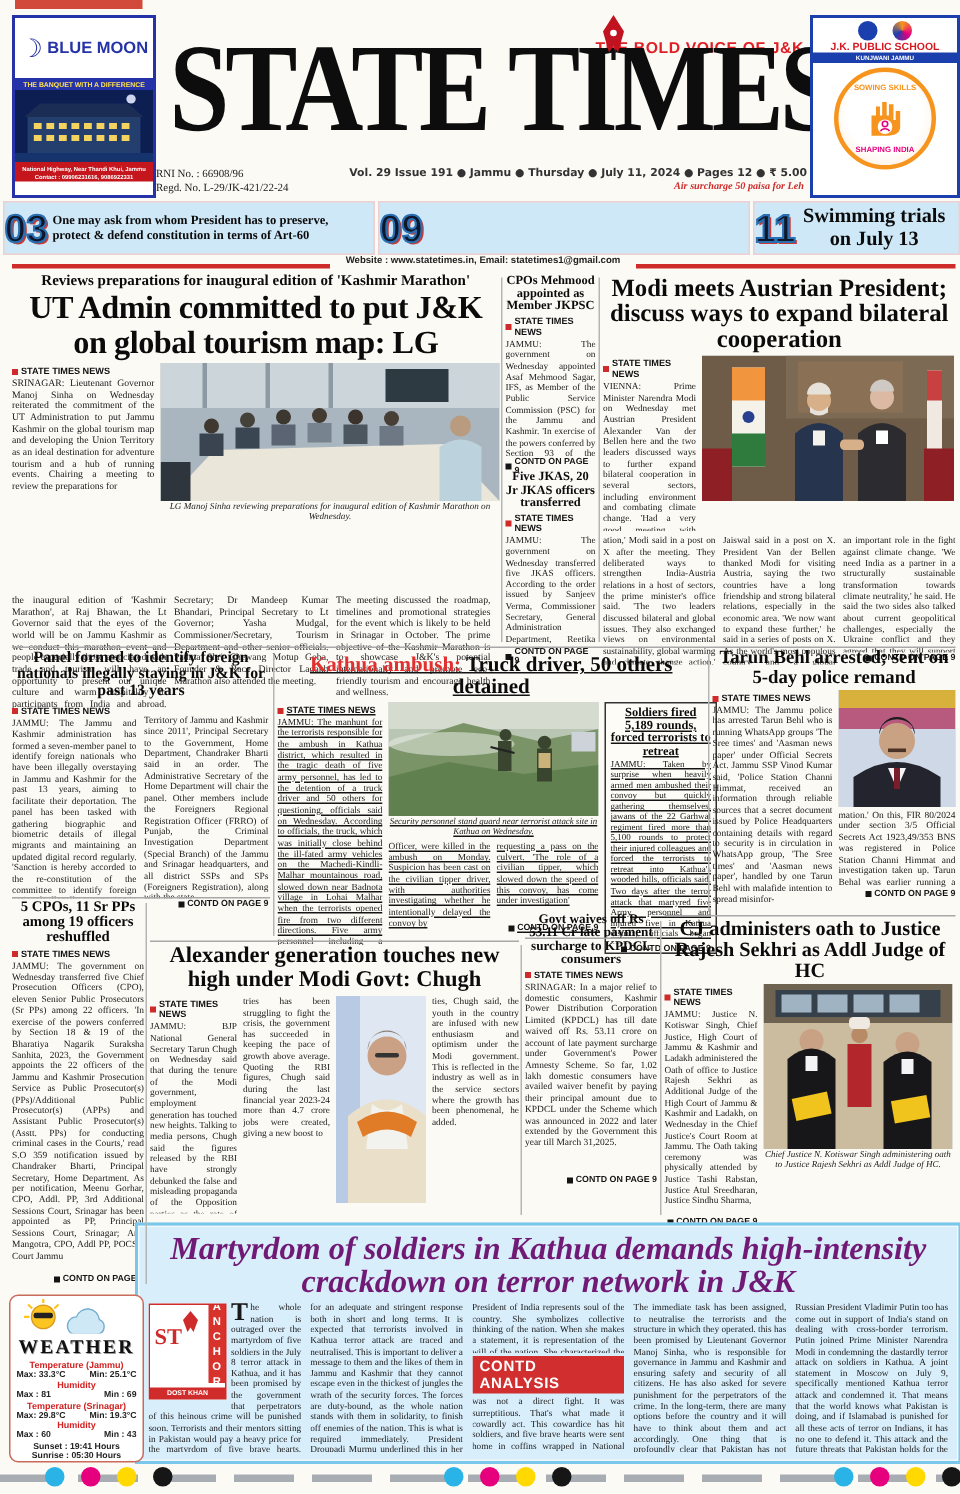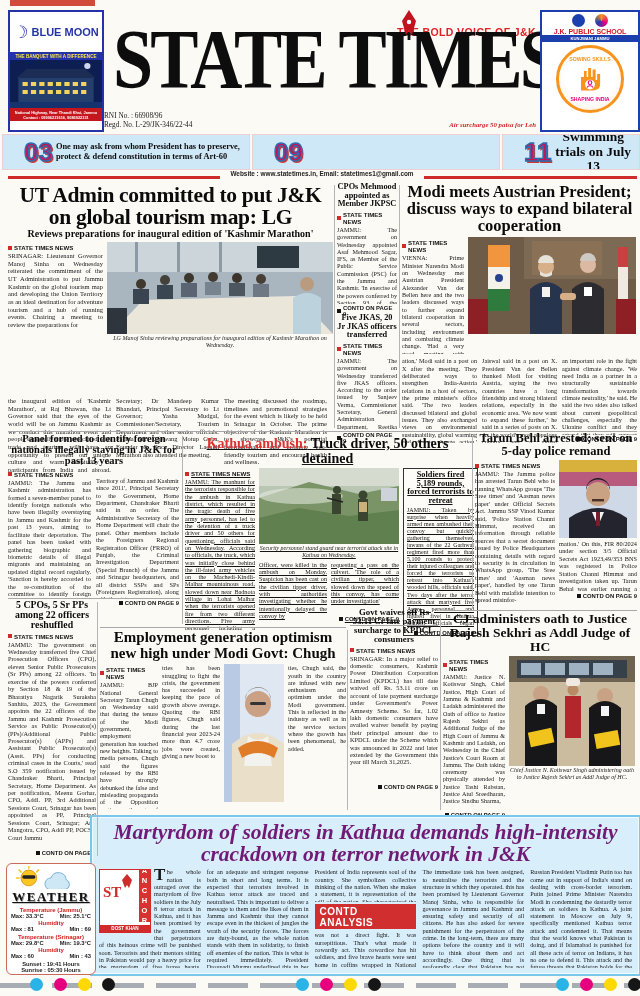--- a/index.html
+++ b/index.html
@@ -21,22 +21,22 @@
   
   .mast-title{font-family:"Liberation Serif",serif;font-weight:bold;color:#0d0d0d;font-size:76px;line-height:.92;
               letter-spacing:-3px;transform:scaleX(.95) scaleY(1.1);transform-origin:center top;white-space:nowrap;text-align:center;}
   .mast-tag{font:bold 10.5px "Liberation Sans",sans-serif;color:#e01f26;letter-spacing:.4px;}
   .rni{font-size:7.3px;line-height:1.25;color:#1a1a1a;}
   .issue{font:bold 7.2px "DejaVu Sans",sans-serif;color:#333;}
   .surch{font:italic bold 6.8px "Liberation Serif",serif;color:#cf2b2b;}
   
   .teaser{position:absolute;top:134px;height:34px;background:#cfe8f8;border:1px solid #edcfcf;
           display:flex;align-items:center;overflow:hidden;}
-  .tnum{font:bold 26px "Liberation Sans",sans-serif;color:#be185d;-webkit-text-stroke:1.4px #2b6fb3;
-        text-shadow:1.5px 1.5px 0 #cc3a33;margin:0 3px 0 21px;line-height:1;flex:0 0 auto;}
+  .tnum{font:bold 26px "Liberation Sans",sans-serif;color:#0f172a;-webkit-text-stroke:1.4px #2b6fb3;
+        text-shadow:1.5px 1.5px 0 #cc3a33;margin:0 3px 0 0;line-height:1;flex:0 0 auto;}
   .ttext{font:bold 8.4px/1.15 "Liberation Serif",serif;color:#0b0b0b;padding-right:4px;}
   .ttext-big{font:bold 13.5px/1.1 "Liberation Serif",serif;color:#0b0b0b;text-align:center;width:100%;padding-right:7px;}
   .reddash{position:absolute;height:3px;background:#cf2b2b;top:176px;}
   .weblink{position:absolute;top:170px;font:bold 6.4px "Liberation Sans",sans-serif;color:#222;text-align:center;}
   
   .ad-bm{border:2px solid #2633a8;background:#fff;display:flex;flex-direction:column;overflow:hidden;}
   .bm-logo{height:40px;display:flex;align-items:center;justify-content:center;gap:3px;}
   .bm-moon{font-size:17px;color:#2633a8;line-height:1;}
   .bm-name{font:bold 11px/1 "Liberation Sans",sans-serif;color:#2633a8;text-align:center;}
   .bm-strip{background:#2633a8;color:#ffe34d;font:bold 4.6px "Liberation Sans",sans-serif;text-align:center;padding:1.5px 0;}
@@ -65,21 +65,21 @@
                font:bold 7.5px "Liberation Sans",sans-serif;writing-mode:vertical-rl;text-orientation:upright;
                display:flex;align-items:center;justify-content:center;letter-spacing:1px;}
   .anchor-st{position:absolute;left:3px;top:14px;font:bold 15px "Liberation Serif",serif;color:#cf2b2b;}
   .anchor-author{position:absolute;left:0;right:0;bottom:0;background:#cf2b2b;color:#fff;
                  font:bold 4.6px "Liberation Sans",sans-serif;text-align:center;padding:1px 0;}
   .na-label{background:#d12f2f;color:#fff;font:bold 10px "Liberation Sans",sans-serif;
             width:fit-content;margin:2px auto;padding:1.5px 5px;letter-spacing:.5px;}
   
   .weather{border:1.5px solid #c96a5a;border-radius:6px;background:#fff;overflow:hidden;padding:1px 2px;}
   .w-title{font:bold 13px "Liberation Serif",serif;text-align:center;letter-spacing:1.5px;color:#111;
-           text-shadow:.6px .6px 0 #999;margin-top:-4px;text-decoration:underline;}
+           text-shadow:.6px .6px 0 #999;margin-top:-4px;}
   .w-label{font:bold 6px "Liberation Sans",sans-serif;color:#d02020;text-align:center;margin-top:1.5px;}
   .w-vals{display:flex;justify-content:space-between;font:bold 5.8px "Liberation Sans",sans-serif;color:#222;padding:0 2px;}
   .w-sun{font:bold 5.8px "Liberation Sans",sans-serif;color:#222;text-align:center;margin-top:1.5px;}
   
   .regbar{position:absolute;left:0;top:983px;width:640px;height:5px;
           background:repeating-linear-gradient(90deg,#a7adb3 0 40px,transparent 40px 52px);}
   .dots{position:absolute;top:978px;display:flex;gap:11px;}
   .dot{width:13px;height:13px;border-radius:50%;}
 </style>
 </head>
@@ -133,22 +133,23 @@
     <div class="abs mast-title" style="left:0;top:16px;width:100%;">STATE TIMES</div>
     <div class="abs" style="left:296px;top:4px;width:22px;height:30px;z-index:3;">
       <svg viewBox="0 0 22 30" width="22" height="30">
         <path d="M11 0 L18 11 L14 25 L11 20.5 L8 25 L4 11 Z" fill="#c1121f"></path>
         <circle cx="11" cy="12" r="2.2" fill="#fff"></circle>
         <rect x="9.6" y="23" width="2.8" height="7" fill="#111"></rect>
       </svg>
     </div>
     <div class="abs rni" style="left:2px;bottom:1px;">
       <div>RNI No. : 66908/96</div>
-      <div>Regd. No. L-29/JK-346/22-44</div>
-    </div>
+      <div>Regd. No. L-29/JK-421/22-24</div>
+    </div>
+    <div class="abs issue" style="right:0;bottom:11px;">Vol. 29  Issue 191 ● Jammu ● Thursday ● July 11, 2024 ● Pages 12 ● ₹ 5.00</div>
     <div class="abs surch" style="right:2px;bottom:2px;">Air surcharge 50 paisa for Leh</div>
   </div>
 
   <div class="abs ad-jk" style="left:540px;top:10px;width:96px;height:118px;">
     <div style="display:flex;justify-content:center;gap:10px;margin-top:2px;">
       <span class="jk-circ" style="background:#1c3fae;"></span>
       <span class="jk-circ" style="background:conic-gradient(#f7941d,#e6007e,#1c3fae,#f7941d);"></span>
     </div>
     <div class="jk-name">J.K. PUBLIC SCHOOL</div>
     <div class="jk-sub">KUNJWANI JAMMU</div>
@@ -176,22 +177,22 @@
   <div class="teaser" style="left:502px;width:136px;">
     <span class="tnum">11</span>
     <span class="ttext-big">Swimming trials on July 13</span>
   </div>
 
   <div class="reddash" style="left:8px;width:212px;"></div>
   <div class="weblink" style="left:224px;width:196px;">Website : www.statetimes.in, Email: statetimes1@gmail.com</div>
   <div class="reddash" style="left:424px;width:213px;"></div>
 
   <div class="abs" style="left:8px;top:183px;width:325px;height:247px;">
+    <div class="h" style="font-size:10px;">Reviews preparations for inaugural edition of 'Kashmir Marathon'</div>
     <div class="h" style="font-size:21.5px;margin-top:1px;letter-spacing:-.3px;">UT Admin committed to put J&amp;K on global tourism map: LG</div>
-    <div class="h" style="font-size:10px;">Reviews preparations for inaugural edition of 'Kashmir Marathon'</div>
     <div style="display:flex;margin-top:3px;">
       <div style="width:95px;flex:0 0 auto;">
         <div class="tag">
             <span class="sq"></span>
             <span>STATE TIMES NEWS</span>
           </div>
         <div class="bt" style="height:142px;">SRINAGAR: Lieutenant Governor Manoj Sinha on Wednesday reiterated the commitment of the UT Administration to put Jammu Kashmir on the global tourism map and developing the Union Territory as an ideal destination for adventure tourism and a hub of running events. Chairing a meeting to review the preparations for</div>
       </div>
       <div style="width:226px;margin-left:4px;">
         <div class="ph" style="height:92px;">
@@ -406,34 +407,34 @@
         <div class="bt" style="height:52px;font-size:6.3px;margin-top:2px;">mation.' On this, FIR 80/2024 under section 3/5 Official Secrets Act 1923,49/353 BNS was registered in Police Station Channi Himmat and investigation taken up. Tarun Behal was earlier running a college and recently he has opened a school also. During the investigation the accused Tarun Behl</div>
         <div class="contd">
             <span class="sq"></span>
             <span>CONTD ON PAGE 9</span>
           </div>
       </div>
     </div>
   </div>
 
   <div class="abs" style="left:8px;top:600px;width:88px;height:258px;">
-    <div class="h" style="font-size:9.8px;">5 CPOs, 5 Sr PPs among 22 officers reshuffled</div>
+    <div class="h" style="font-size:9.8px;">5 CPOs, 11 Sr PPs among 19 officers reshuffled</div>
     <div class="tag">
         <span class="sq"></span>
         <span>STATE TIMES NEWS</span>
       </div>
     <div class="bt" style="height:208px;font-size:6.3px;">JAMMU: The government on Wednesday transferred five Chief Prosecution Officers (CPO), eleven Senior Public Prosecutors (Sr PPs) among 22 officers. 'In exercise of the powers conferred by Section 18 &amp; 19 of the Bharatiya Nagarik Suraksha Sanhita, 2023, the Government appoints the 22 officers of the Jammu and Kashmir Prosecution Service as Public Prosecutor(s) (PPs)/Additional Public Prosecutor(s) (APPs) and Assistant Public Prosecutor(s) (Asstt. PPs) for conducting criminal cases in the Courts,' read S.O 359 notification issued by Chandraker Bharti, Principal Secretary, Home Department. As per notification, Meenu Gorhar, CPO, Addl. PP, 3rd Additional Sessions Court, Srinagar has been appointed as PP, Principal Sessions Court, Srinagar; Anil Mangotra, CPO, Addl PP, POCSO Court Jammu</div>
     <div class="contd">
         <span class="sq"></span>
         <span>CONTD ON PAGE 9</span>
       </div>
   </div>
 
   <div class="abs" style="left:100px;top:630px;width:246px;height:182px;">
-    <div class="h" style="font-size:15px;">Employment generation optimism new high under Modi Govt: Chugh</div>
+    <div class="h" style="font-size:15px;">Alexander generation touches new high under Modi Govt: Chugh</div>
     <div style="display:flex;gap:4px;margin-top:3px;">
       <div style="width:58px;">
         <div class="tag">
             <span class="sq"></span>
             <span>STATE TIMES NEWS</span>
           </div>
         <div class="bt" style="height:128px;font-size:6.2px;">JAMMU: BJP National General Secretary Tarun Chugh on Wednesday said that during the tenure of the Modi government, employment generation has touched new heights. Talking to media persons, Chugh said the figures released by the RBI have strongly debunked the false and misleading propaganda of the Opposition parties as the rate of employment generation has nearly doubled during the past two years. At a time when the economy of many other coun-</div>
       </div>
       <div class="bt" style="width:58px;height:138px;font-size:6.2px;">tries has been struggling to fight the crisis, the government has succeeded in keeping the pace of growth above average. Quoting the RBI figures, Chugh said during the last financial year 2023-24 more than 4.7 crore jobs were created, giving a new boost to</div>
       <div class="ph" style="width:60px;height:138px;flex:0 0 auto;">

